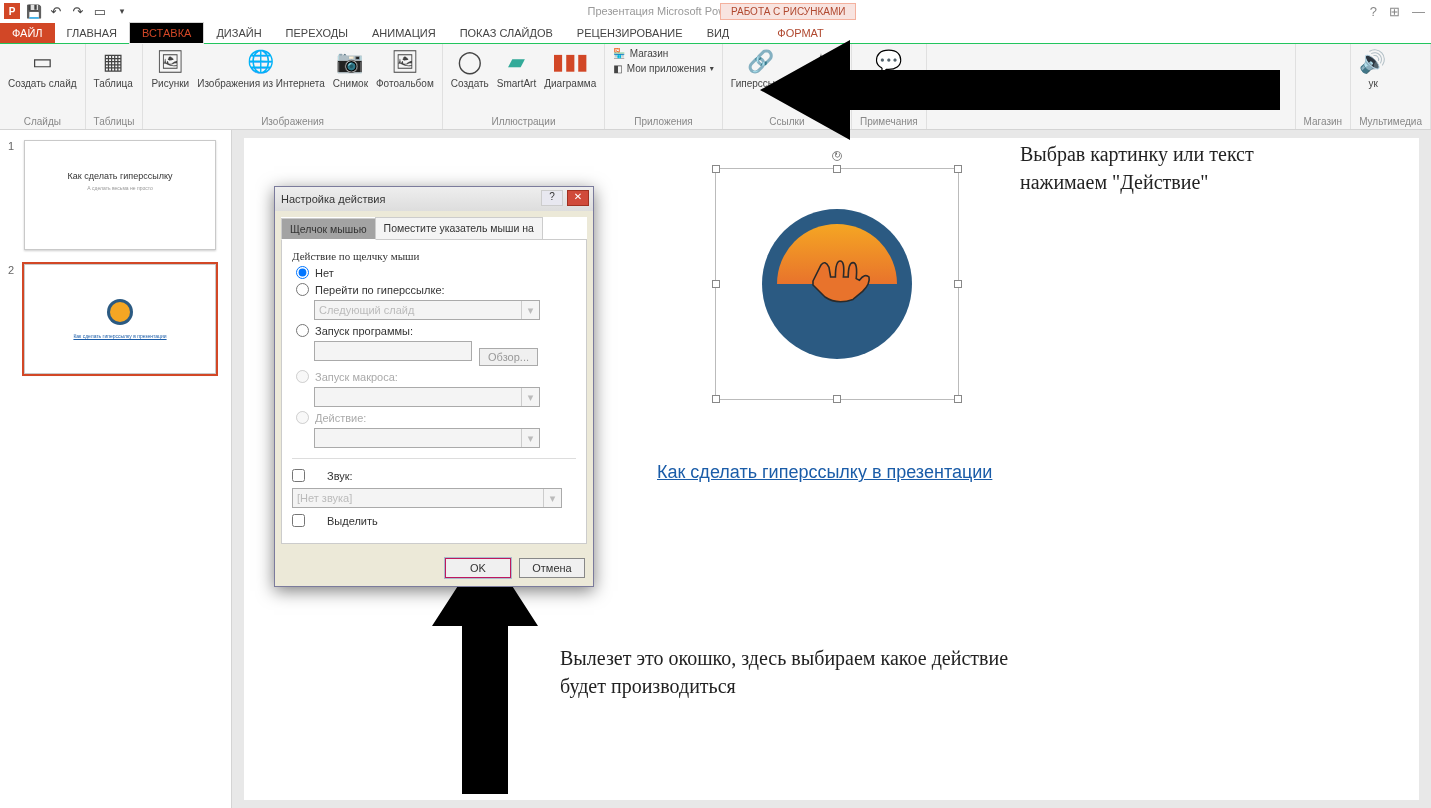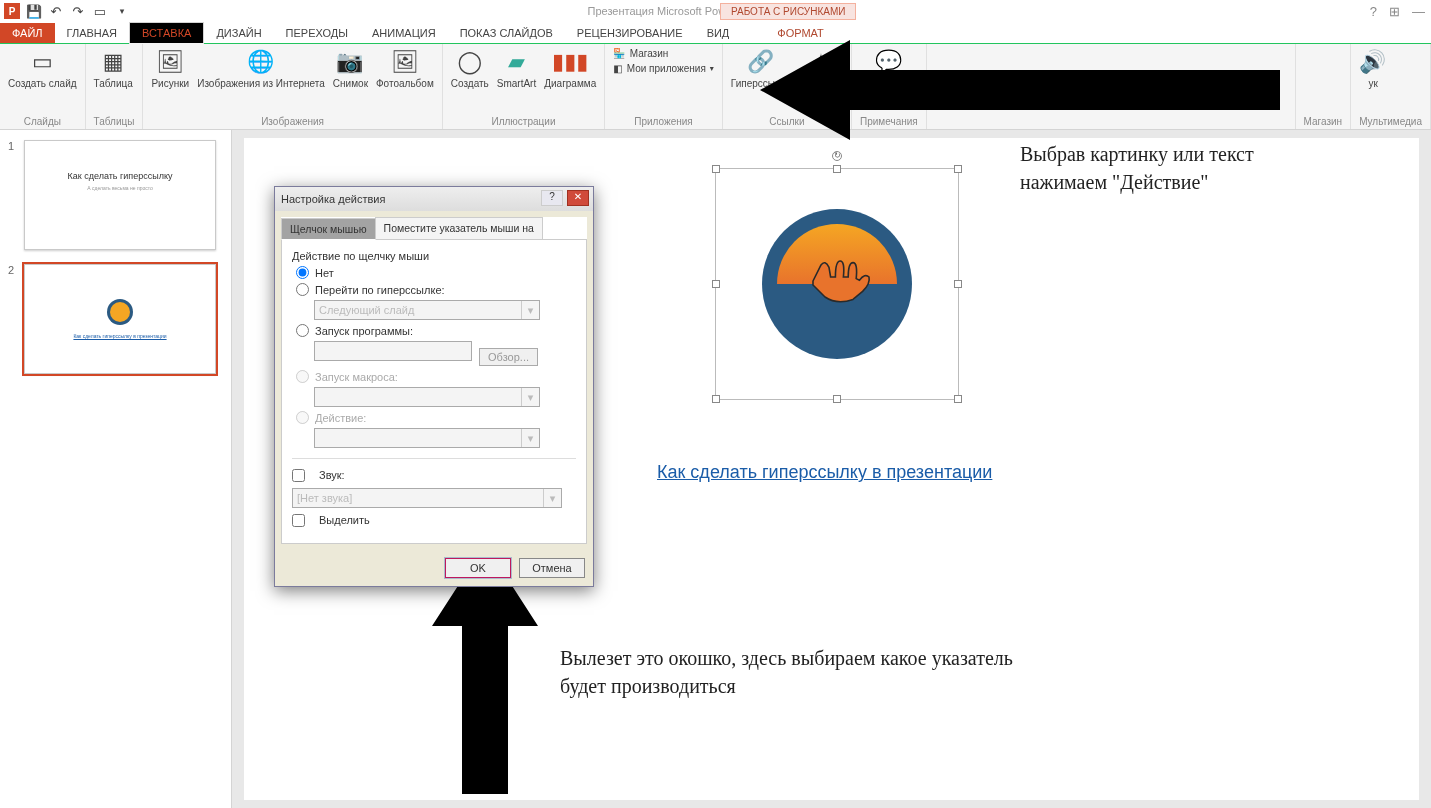--- a/index.html
+++ b/index.html
@@ -80,25 +80,25 @@
   .dlg-tabs { display:flex; background:#fff; border-bottom:1px solid #ccc; margin:6px 6px 0 6px;}
   .dlg-tab { padding:4px 8px; border:1px solid #ccc; border-bottom:none; margin-right:-1px; background:#f4f4f4; cursor:pointer; font-size:10.5px;}
   .dlg-tab.active{ background:#a3a3a3; border-bottom:1px solid #fff; position:relative; top:1px;}
   .dlg-body { background:#fff; margin:0 6px 6px 6px; padding: 10px; border:1px solid #ccc; border-top:none;}
   .radio-row { display:flex; align-items:center; gap:6px; margin: 4px 0 4px 4px; }
   .dropdown-fake { margin-left:22px; width:226px; height:20px; border:1px solid #aaa; background:#fff; display:flex; align-items:center; padding: 0 4px; position:relative; color:#888; }
   .dropdown-fake.disabled { background:#f4f4f4; color:#bbb;}
   .dd-arrow { position:absolute; right:0; top:0; width:18px; height:18px; border-left:1px solid #ccc; display:flex; align-items:center; justify-content:center; }
   .text-fake { margin-left:22px; width:158px; height:20px; border:1px solid #aaa; background:#f4f4f4; display:inline-block; }
   .btn-small { display:inline-block; padding:2px 8px; border:1px solid #aaa; background:#f0f0f0; color:#999; margin-left:4px; cursor:pointer;}
-  .check-row { display:flex; gap:14px; margin:6px 0;}
+  .check-row { display:flex; align-items:center; gap:22px; margin:6px 0;}
   .dlg-buttons { display:flex; justify-content:flex-end; gap:8px; padding:8px; }
   .dlg-btn { width:66px; text-align:center; padding:3px 0; border:1px solid #888; background:#f0f0f0; cursor:pointer;}
   .dlg-btn.primary { border:1px solid #be185d; outline:1px solid #abc; }
-  .grouplabel { font-size:11px; margin-bottom:4px;}
+  .grouplabel { font-size:11px; margin-bottom:4px;font-family:Liberation Serif, serif;}
   input[type=radio],input[type=checkbox]{margin:0;}
   label.dim { color:#aaa; }
 </style>
 </head>
 <body>
 
 <div class="titlebar">
   <div class="qat">
     <div class="qat-ico ppt-logo">P</div>
     <div class="qat-ico">💾</div>
@@ -283,21 +283,21 @@
     <div class="logo-inner"></div>
     <svg class="hand-shape" viewBox="0 0 100 100">
       <path fill="#e8732c" stroke="#2a2a2a" stroke-width="2" d="M20 55 L30 35 Q35 28 40 38 L42 50 L48 50 Q48 30 54 30 Q60 30 58 50 L64 50 Q64 32 70 32 Q76 32 74 52 L78 54 Q85 45 90 50 Q92 58 82 68 L70 78 Q50 85 35 75 L20 60 Z"></path>
     </svg>
   </div>
 </div>
 
 <a class="hyperlink-text">Как сделать гиперссылку в презентации</a>
 
 <div class="annotation ann-top">Выбрав картинку или текст нажимаем "Действие"</div>
-<div class="annotation ann-bottom">Вылезет это окошко, здесь выбираем какое указатель будет производиться</div>
+<div class="annotation ann-bottom">Вылезет это окошко, здесь выбираем какое действие будет производиться</div>
 
 <svg class="big-arrow arrow-right" width="520" height="120">
   <polygon points="0,60 90,10 90,40 520,40 520,80 90,80 90,110" fill="#000"></polygon>
 </svg>
 <svg class="big-arrow arrow-up" width="110" height="250">
   <polygon points="55,0 108,82 78,82 78,250 32,250 32,82 2,82" fill="#000"></polygon>
 </svg>
 
 <div class="dialog">
   <div class="dlg-title">

